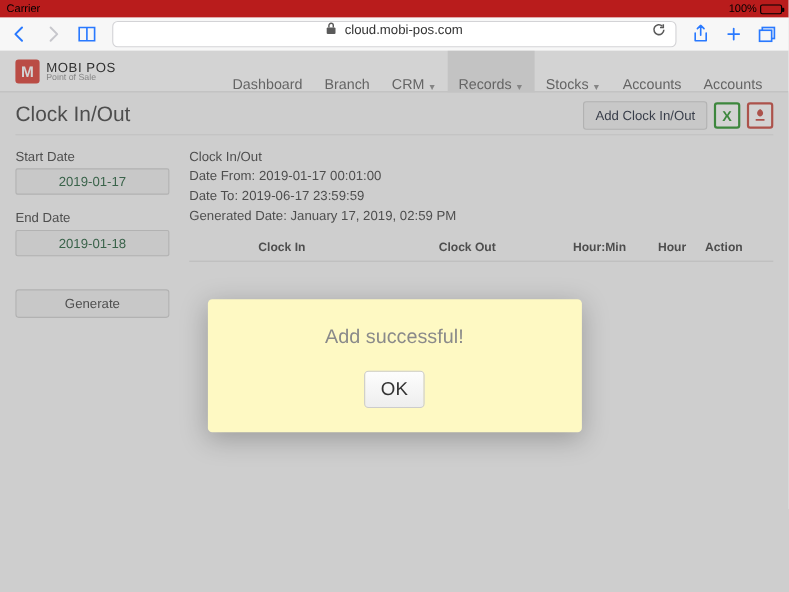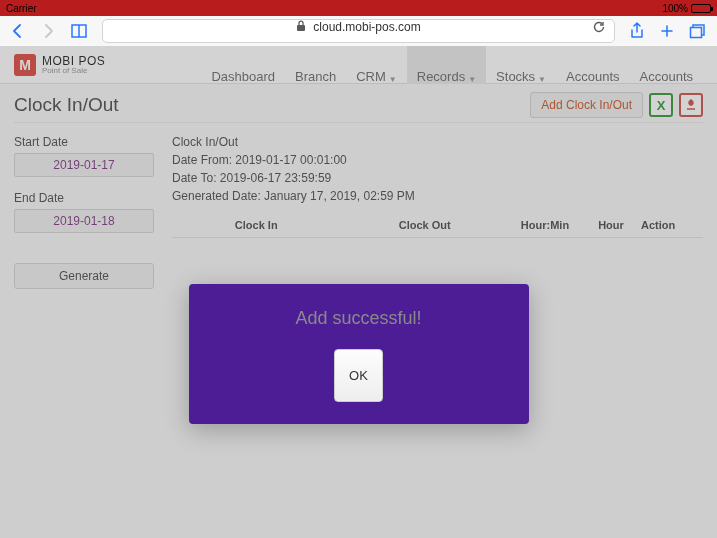--- a/index.html
+++ b/index.html
@@ -29,43 +29,43 @@
 .nav-spacer { flex:1; }
 .nav-items { display:flex; gap:0; }
 .nav-item { padding:0 10px; height:38px; display:flex; align-items:flex-end; gap:3px; cursor:pointer; color:#555;}
 .nav-item.active { background:#e6e6e6; }
 .caret { font-size:8px; color:#888; }
 
 .page { padding: 8px 14px 14px; }
 .page-header { display:flex; align-items:center; justify-content:space-between; border-bottom:1px solid #e5e5e5; padding-bottom:4px;}
 .page-title { font-size:19px; font-weight:400; color:#333;}
 .header-actions { display:flex; align-items:center; gap:6px;}
-.btn { background:#eee; border:1px solid #ccc; border-radius:3px; padding:5px 10px; font-size:12px; color:#c2410c; cursor:pointer;}
+.btn { background:#eee; border:1px solid #ccc; border-radius:3px; padding:5px 10px; font-size:12px; color:#0f172a; cursor:pointer;}
 .iconbtn { width:24px; height:24px; border:2px solid; border-radius:3px; display:flex; align-items:center; justify-content:center; font-weight:bold; font-size:13px;}
 .iconbtn.green { border-color:#1a8a1a; color:#1a8a1a; background:#fff;}
 .iconbtn.red { border-color:#c43a2f; color:#c43a2f; background:#fff;}
 
 .body-cols { display:flex; gap:18px; margin-top:12px; }
 .leftcol { width:140px; font-size:12px; color:#333;}
 .leftcol .lbl { display:block; margin-bottom:4px; color:#333;}
-.date-input { width:100%; height:24px; background:#eee; border:1px solid #ccc; border-radius:2px; text-align:center; font-size:12px; color:#701a75; margin-bottom:14px;}
+.date-input { width:100%; height:24px; background:#eee; border:1px solid #ccc; border-radius:2px; text-align:center; font-size:12px; color:#14532d; margin-bottom:14px;}
 .gen-btn { width:100%; height:26px; background:#eee; border:1px solid #ccc; border-radius:3px; font-size:12px; color:#333; margin-top:16px; cursor:pointer;}
 
 .rightcol { flex:1; font-size:12px; color:#333;}
 .rightcol .meta { margin-bottom:4px; }
 .tbl-head { display:flex; border-bottom:1px solid #ddd; margin-top:10px; padding:6px 0; font-weight:bold; font-size:11px;}
 .th-clockin { flex:1.3; text-align:center;}
 .th-clockout { flex:1.3; text-align:center;}
 .th-hourmin { width:72px; text-align:center;}
 .th-hour { width:60px; text-align:center;}
 .th-action { width:62px; }
 
-.modal { position:absolute; z-index:10; left:50%; top:226px; transform:translateX(-50%); width:340px; background:#4c1d95; border-radius:4px; box-shadow:0 6px 24px rgba(0,0,0,0.25); padding:24px 20px 22px; text-align:center;margin-top:12px;}
+.modal { position:absolute; z-index:10; left:50%; top:226px; transform:translateX(-50%); width:340px; background:#fef9c3; border-radius:4px; box-shadow:0 6px 24px rgba(0,0,0,0.25); padding:24px 20px 22px; text-align:center;}
 .modal-msg { font-size:18px; color:#8a8a8a; font-weight:300; margin-bottom:20px;}
-.modal-ok { background:linear-gradient(#fdfdfd,#eee); border:1px solid #ccc; border-radius:4px; padding:18px 14px; font-size:13px; color:#333; cursor:pointer;}
+.modal-ok { background:linear-gradient(#fdfdfd,#eee); border:1px solid #ccc; border-radius:4px; padding:6px 14px; font-size:17px; color:#333; cursor:pointer;}
 </style>
 </head>
 <body>
 
 <div class="statusbar">
   <span>Carrier</span>
   <span class="right">
     <span>100%</span>
     <span class="battery"><span class="fill"></span></span>
   </span>

